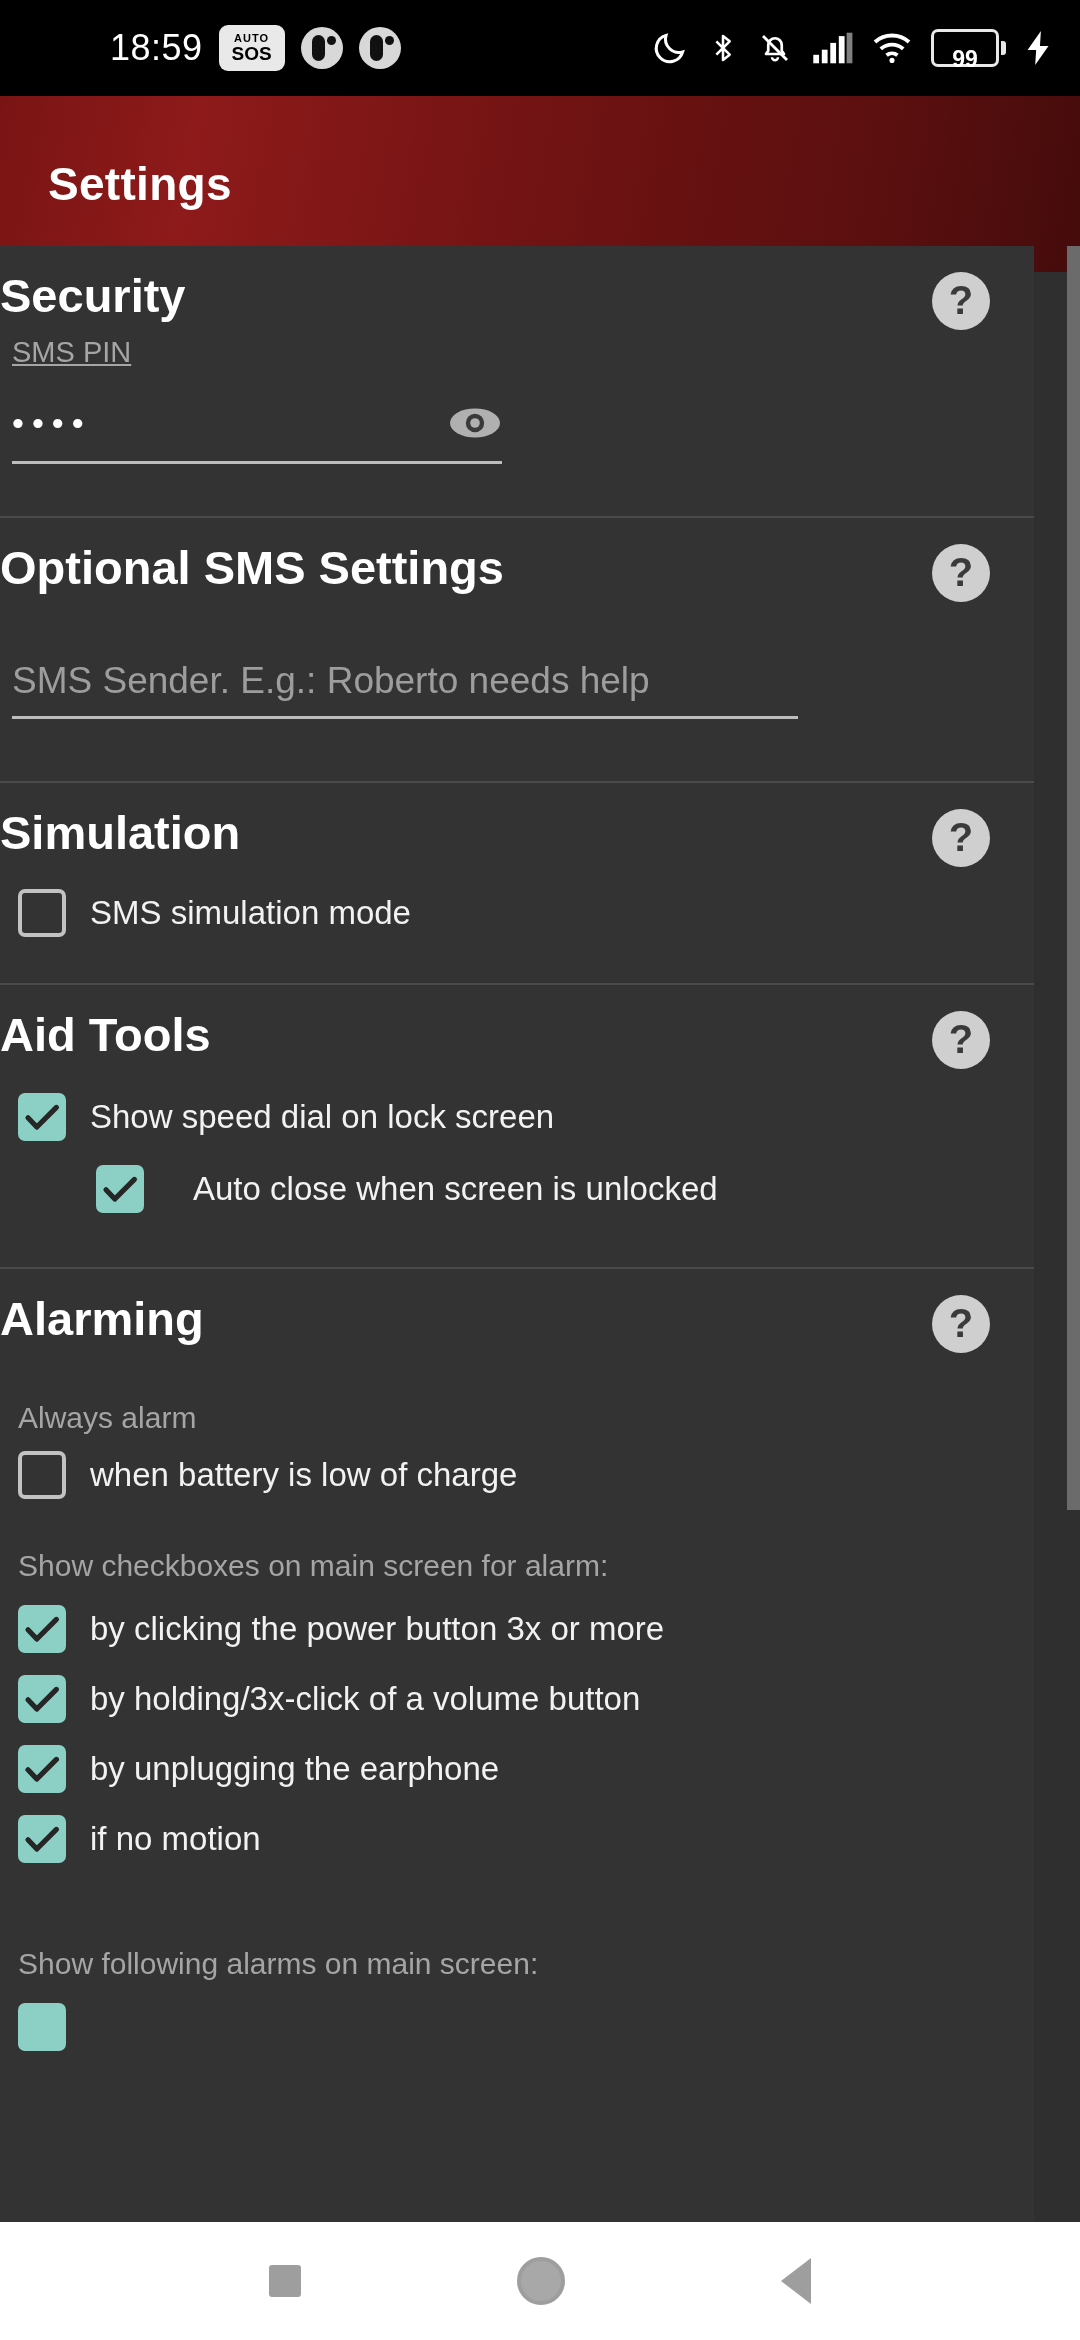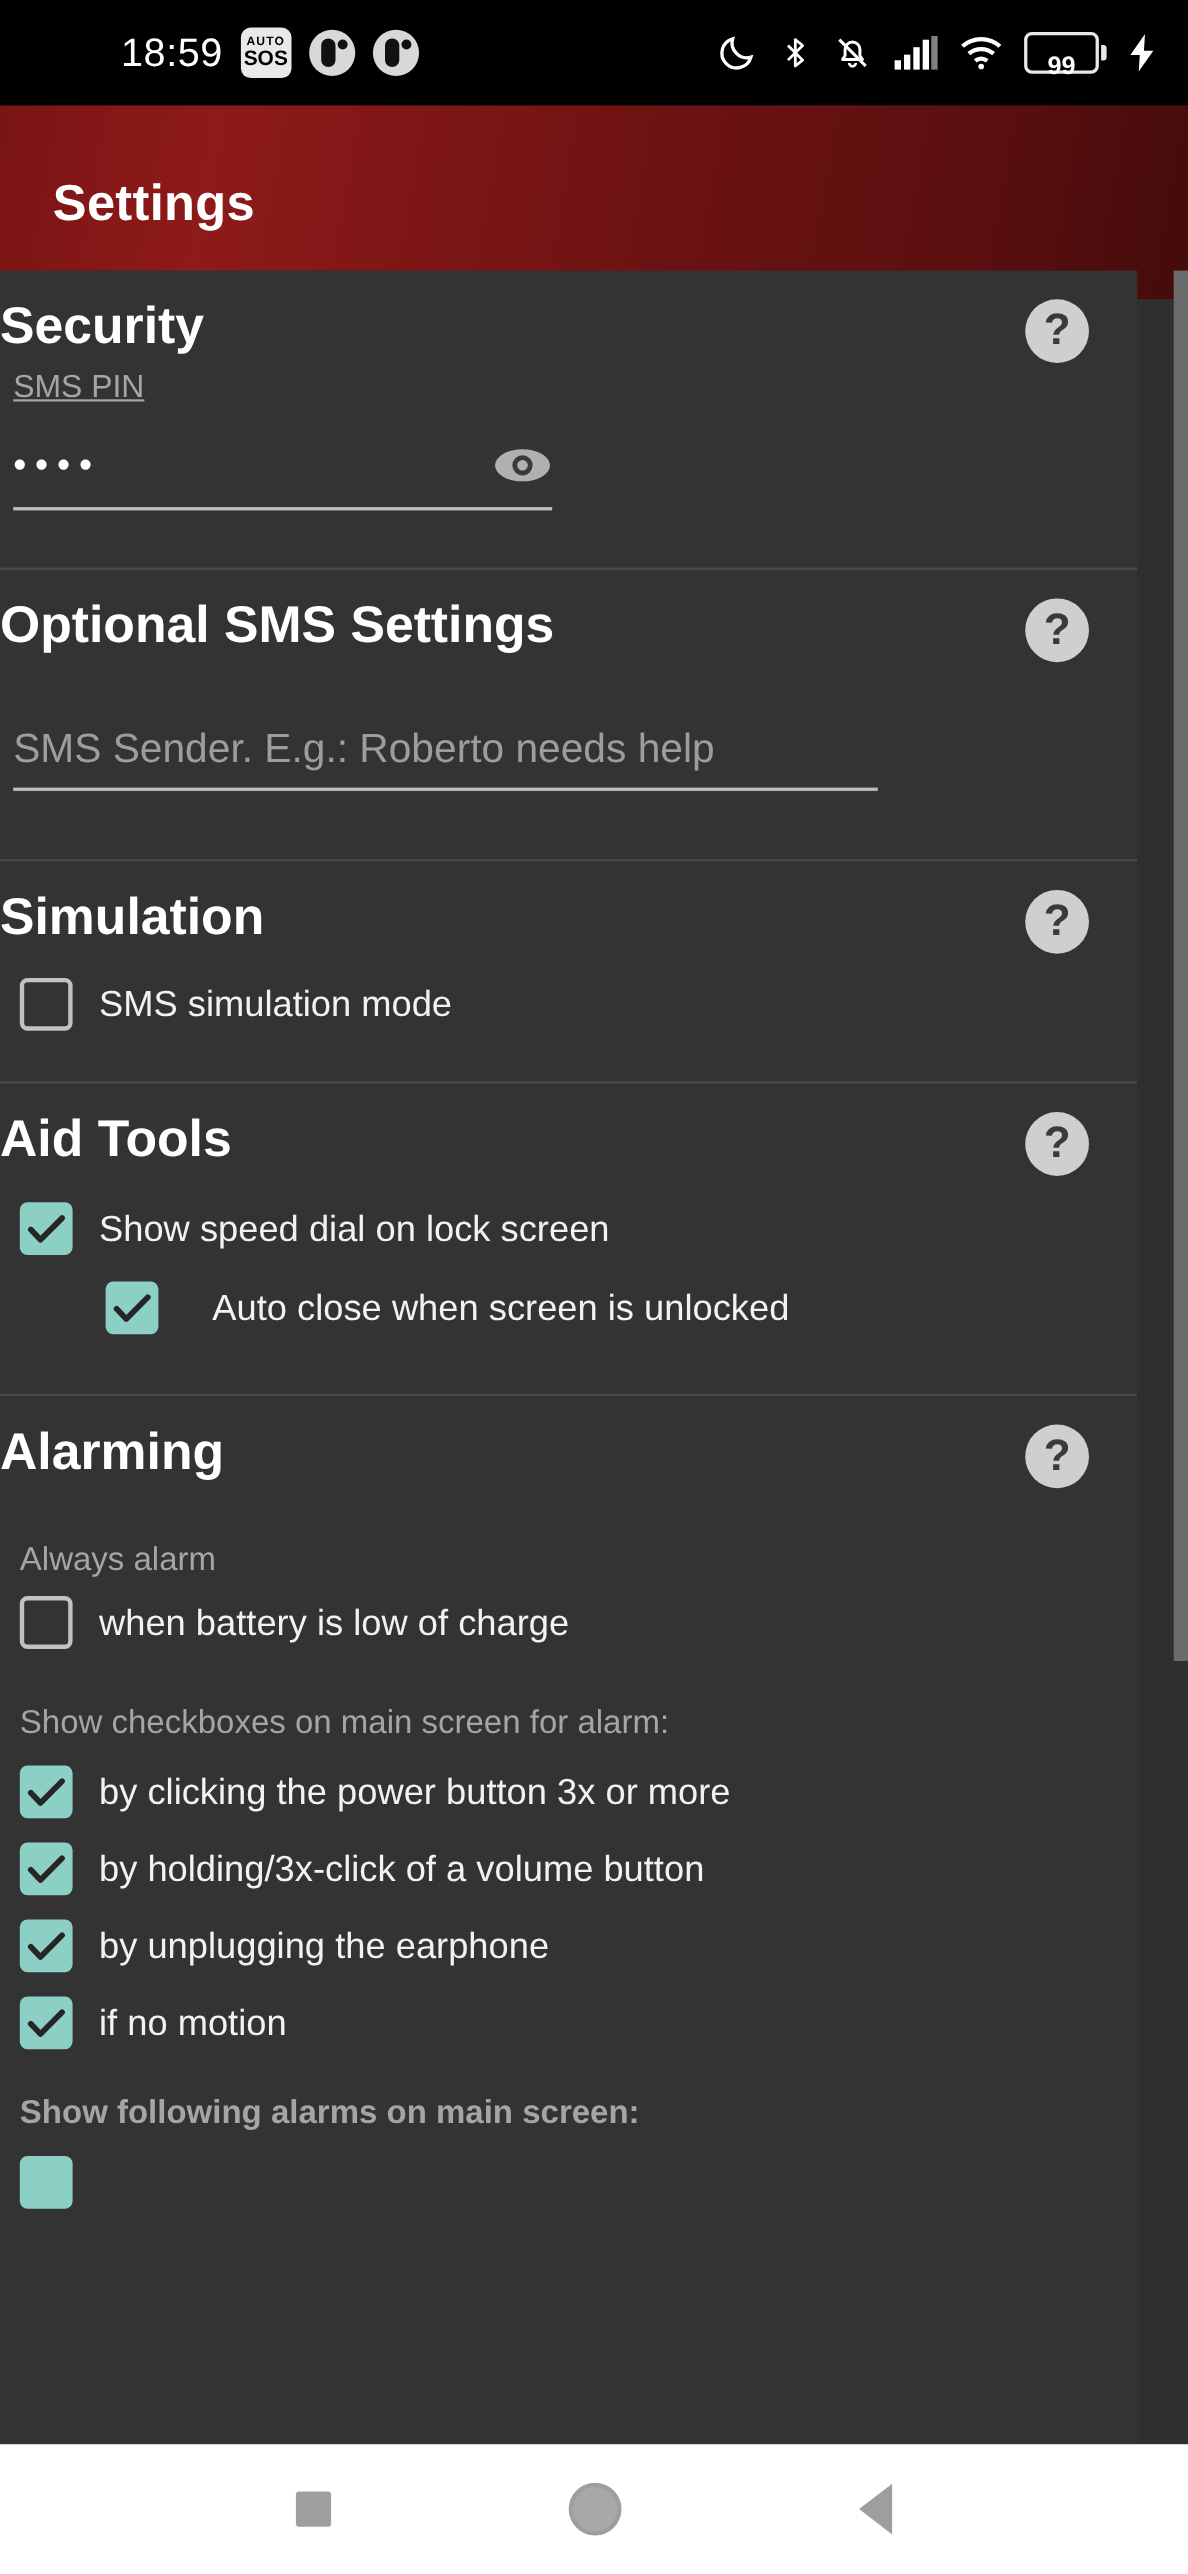--- a/index.html
+++ b/index.html
@@ -15,21 +15,21 @@
   .statusbar {
     position:absolute; top:0; left:0; width:1080px; height:96px;
     background:#000; color:#fff;
     display:flex; align-items:center; justify-content:space-between;
     padding:0 26px 0 0;
   }
   .sb-left  { display:flex; align-items:center; gap:16px; padding-left:110px; }
   .sb-right { display:flex; align-items:center; gap:18px; }
   .sb-time { font-size:36px; letter-spacing:0.5px; font-weight:400; }
   .sos-badge {
-    width:46px; height:46px; border-radius:9px; background:#e9e9e9; color:#000;
+    width:66px; height:46px; border-radius:9px; background:#e9e9e9; color:#000;
     display:flex; flex-direction:column; align-items:center; justify-content:center;
     line-height:1;
   }
   .sos-badge .a { font-size:11px; font-weight:bold; letter-spacing:1px; }
   .sos-badge .s { font-size:19px; font-weight:bold; letter-spacing:0px; }
   .app-dot {
     width:42px; height:42px; border-radius:50%; background:#d8d8d8;
     position:relative; overflow:hidden;
   }
   .app-dot::before {
@@ -300,21 +300,21 @@
       </div>
       <div class="cb-row" style="margin-top:22px;">
         <span class="cb on">
           <svg width="48" height="48" viewBox="0 0 24 24">
               <path d="M5 12.4l4.4 4.6L19.2 7.2" fill="none" stroke="#262626" stroke-width="2.6" stroke-linecap="round" stroke-linejoin="round"></path>
             </svg>
         </span>
         <span class="cb-label">if no motion</span>
       </div>
 
-      <div class="group-label" style="margin-top:41px;font-weight:bold;">Show following alarms on main screen:</div>
+      <div class="group-label" style="margin-top:84px;">Show following alarms on main screen:</div>
       <div class="cb-row" style="margin-top:22px;">
         <span class="cb on"></span>
       </div>
     </div>
 
   </div>
 
   <div class="scrollbar-thumb"></div>
 
   <div class="navbar">

